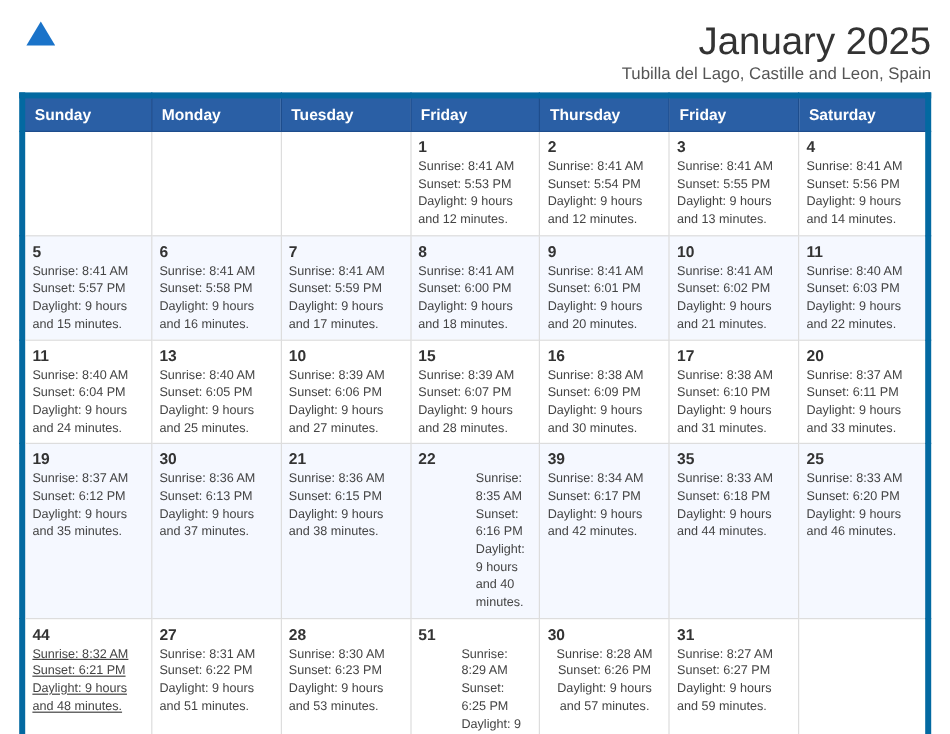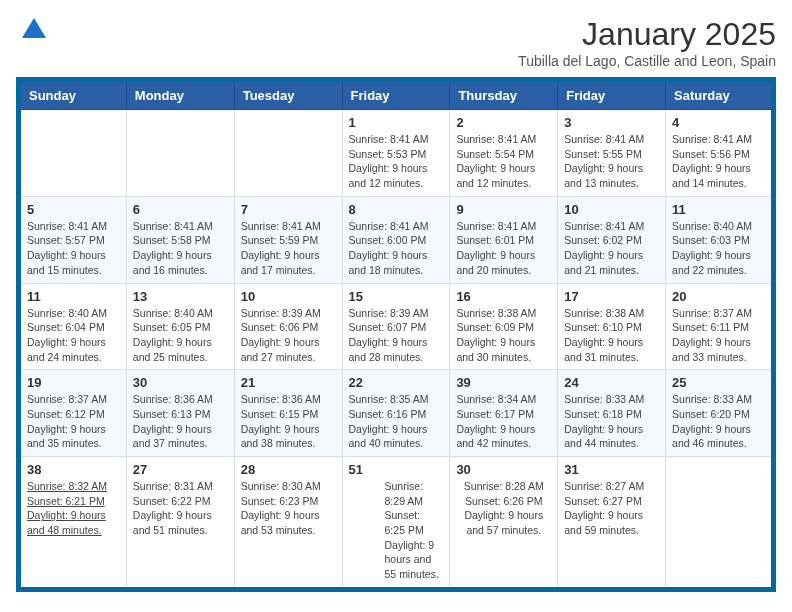--- a/index.html
+++ b/index.html
@@ -255,46 +255,46 @@
 Daylight: 9 hours and 37 minutes.</div>
         </td>
         <td>
           <div class="cell-date">21</div>
           <div class="cell-info" style="white-space: pre-line;">Sunrise: 8:36 AM
 Sunset: 6:15 PM
 Daylight: 9 hours and 38 minutes.</div>
         </td>
         <td>
           <div class="cell-date">22</div>
-          <div class="cell-info" style="white-space: pre-line;">Sunrise: 8:35 AM
+          <div class="cell-info" style="white-space: pre-line; margin-left: 48px;">Sunrise: 8:35 AM
 Sunset: 6:16 PM
 Daylight: 9 hours and 40 minutes.</div>
         </td>
         <td>
           <div class="cell-date">39</div>
           <div class="cell-info" style="white-space: pre-line;">Sunrise: 8:34 AM
 Sunset: 6:17 PM
 Daylight: 9 hours and 42 minutes.</div>
         </td>
         <td>
-          <div class="cell-date">24</div>
+          <div class="cell-date">35</div>
           <div class="cell-info" style="white-space: pre-line;">Sunrise: 8:33 AM
 Sunset: 6:18 PM
 Daylight: 9 hours and 44 minutes.</div>
         </td>
         <td>
           <div class="cell-date">25</div>
           <div class="cell-info" style="white-space: pre-line;">Sunrise: 8:33 AM
 Sunset: 6:20 PM
 Daylight: 9 hours and 46 minutes.</div>
         </td>
       </tr>
       <tr>
         <td>
-          <div class="cell-date">38</div>
+          <div class="cell-date">44</div>
           <div class="cell-info" style="white-space: pre-line; text-decoration: underline;">Sunrise: 8:32 AM
 Sunset: 6:21 PM
 Daylight: 9 hours and 48 minutes.</div>
         </td>
         <td>
           <div class="cell-date">27</div>
           <div class="cell-info" style="white-space: pre-line;">Sunrise: 8:31 AM
 Sunset: 6:22 PM
 Daylight: 9 hours and 51 minutes.</div>
         </td>

